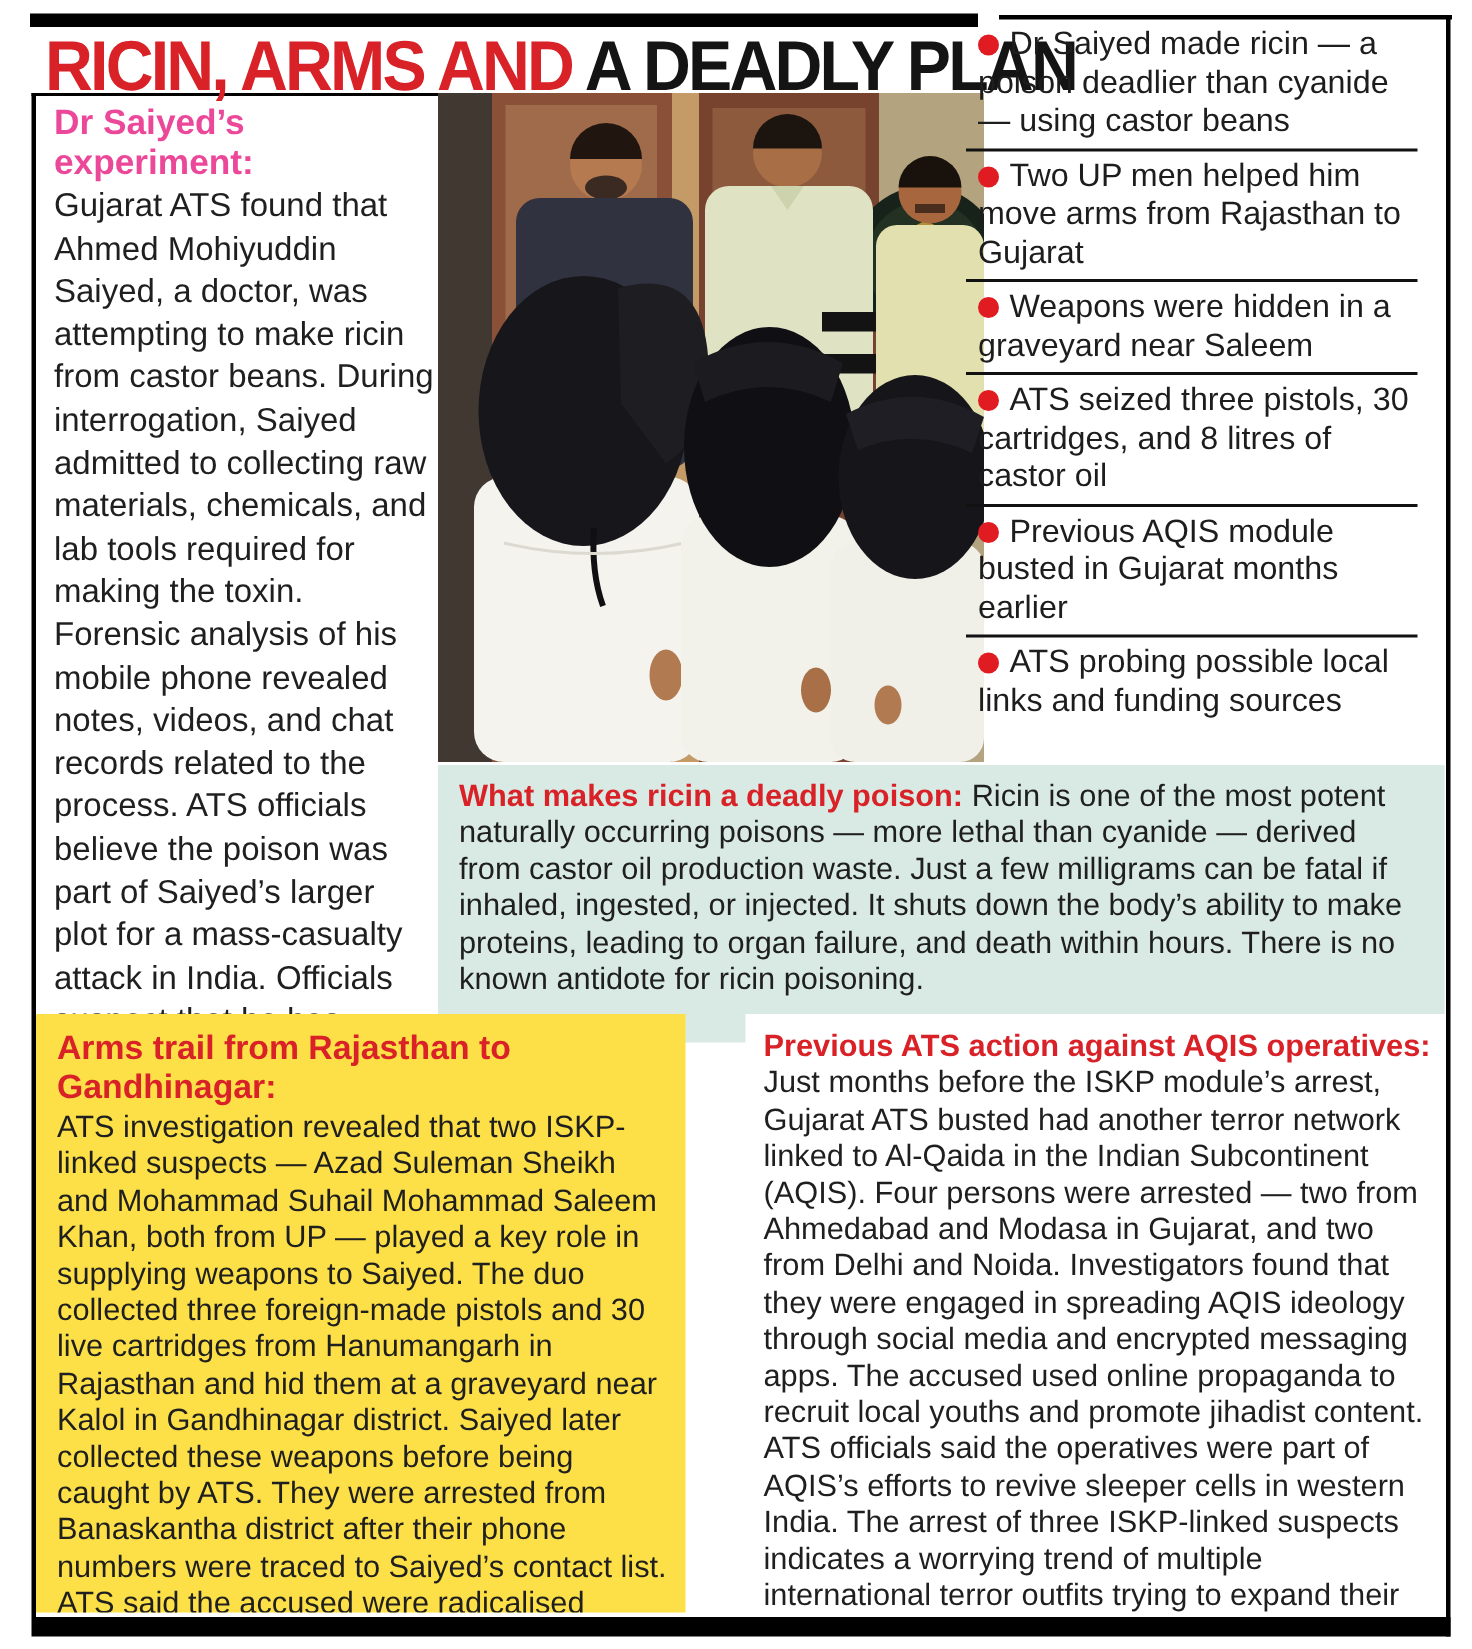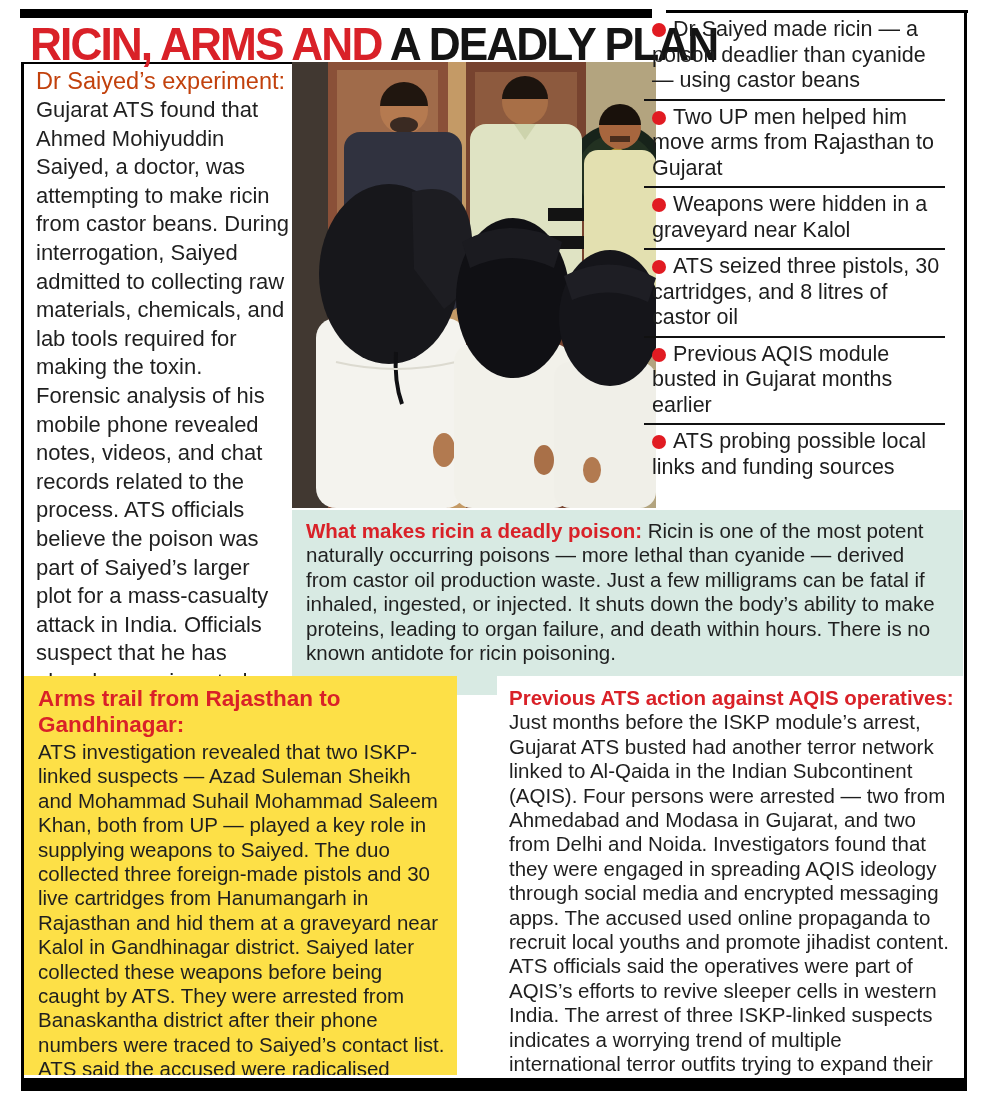--- a/index.html
+++ b/index.html
@@ -18,21 +18,21 @@
 
   h1.masthead {
     position:absolute; left:30px; top:16px; margin:0; white-space:nowrap;
     font-size:47px; font-weight:700; letter-spacing:-2px;
     transform:scaleX(0.94); transform-origin:left top;
   }
   .t-red   { color:#d92128; }
   .t-black { color:#141414; margin-left:9px; }
 
   .left-col { position:absolute; left:24px; top:68px; width:266px; }
-  .left-col h2 { margin:0 0 1px 12px; font-size:23.5px; font-weight:400; color:#c2410c; }
+  .left-col h2 { margin:0 0 1px 12px; font-size:23.5px; font-weight:700; color:#ec4899; }
   .left-col p  { margin:0 0 0 12px; font-size:22px; line-height:28.6px; color:#1f1f1f; }
 
   figure.photo { position:absolute; left:292px; top:62px; width:364px; height:446px; margin:0; background:#b9ab90; }
 
   .right-col { position:absolute; left:644px; top:13px; width:301px; }
   .bullet-item {
     padding:4px 2px 5px 8px; border-bottom:2px solid #111;
     font-size:21.5px; line-height:25.5px; color:#1d1d1d;
   }
   .bullet-item:last-child { border-bottom:none; }
@@ -137,21 +137,21 @@
       <ellipse cx="318" cy="256" rx="51" ry="68" fill="#15151a"></ellipse>
       <path d="M272 214 q46 -24 92 2 l-8 24 q-38 -18 -76 -2 z" fill="#1e1e24"></path>
       <ellipse cx="300" cy="408" rx="9" ry="13" fill="#b27a50"></ellipse>
     </g>
   </svg>
 </figure>
 
 <aside class="right-col">
   <div class="bullet-item"><span class="dot"></span><span>Dr Saiyed made ricin — a poison deadlier than cyanide — using castor beans</span></div>
   <div class="bullet-item"><span class="dot"></span><span>Two UP men helped him move arms from Rajasthan to Gujarat</span></div>
-  <div class="bullet-item"><span class="dot"></span><span>Weapons were hidden in a graveyard near Kalol</span></div>
+  <div class="bullet-item"><span class="dot"></span><span>Weapons were hidden in a graveyard near Saleem</span></div>
   <div class="bullet-item"><span class="dot"></span><span>ATS seized three pistols, 30 cartridges, and 8 litres of castor oil</span></div>
   <div class="bullet-item"><span class="dot"></span><span>Previous AQIS module busted in Gujarat months earlier</span></div>
   <div class="bullet-item"><span class="dot"></span><span>ATS probing possible local links and funding sources</span></div>
 </aside>
 
 <section class="ricin-box">
   <span class="lead-red">What makes ricin a deadly poison:</span><span> Ricin is one of the most potent naturally occurring poisons — more lethal than cyanide — derived from castor oil production waste. Just a few milligrams can be fatal if inhaled, ingested, or injected. It shuts down the body’s ability to make proteins, leading to organ failure, and death within hours. There is no known antidote for ricin poisoning.</span>
 </section>
 
 <section class="arms-block">

